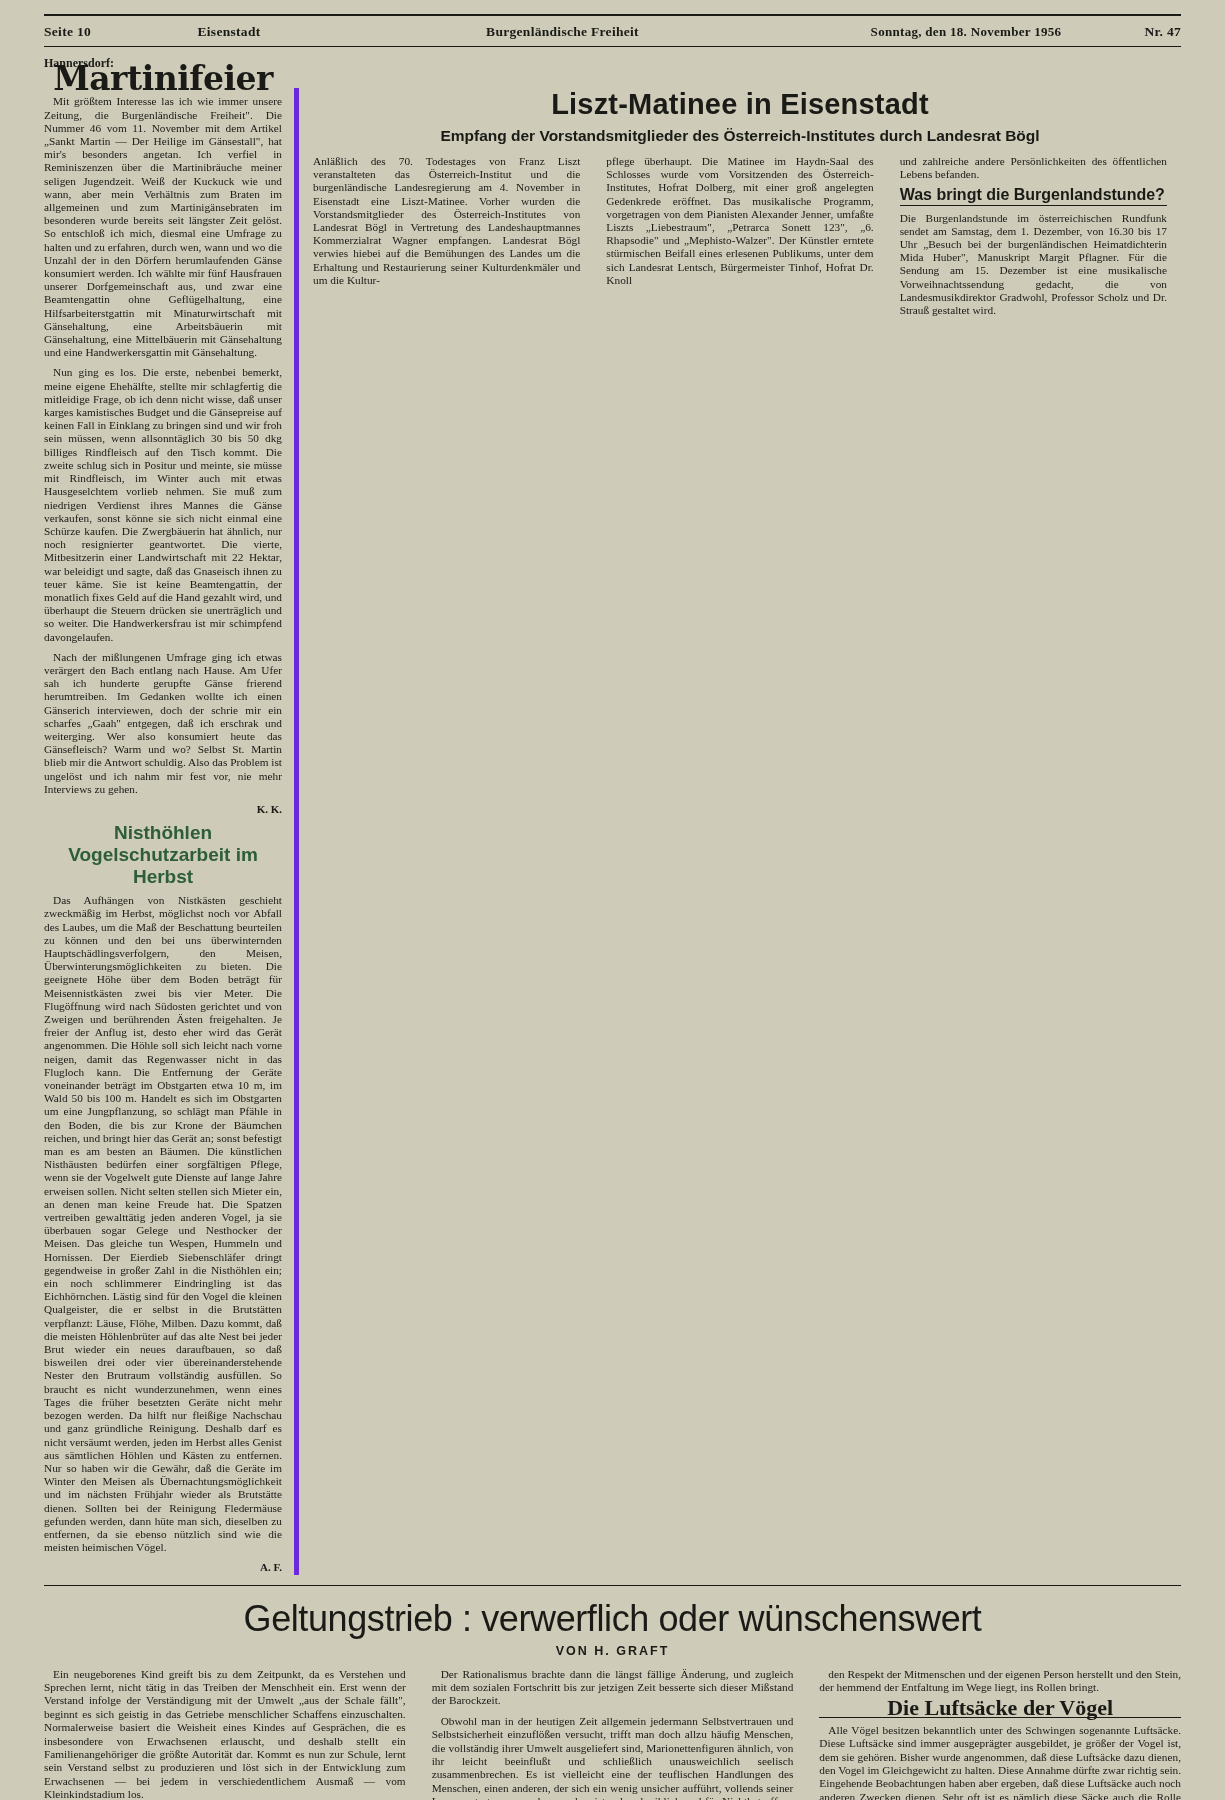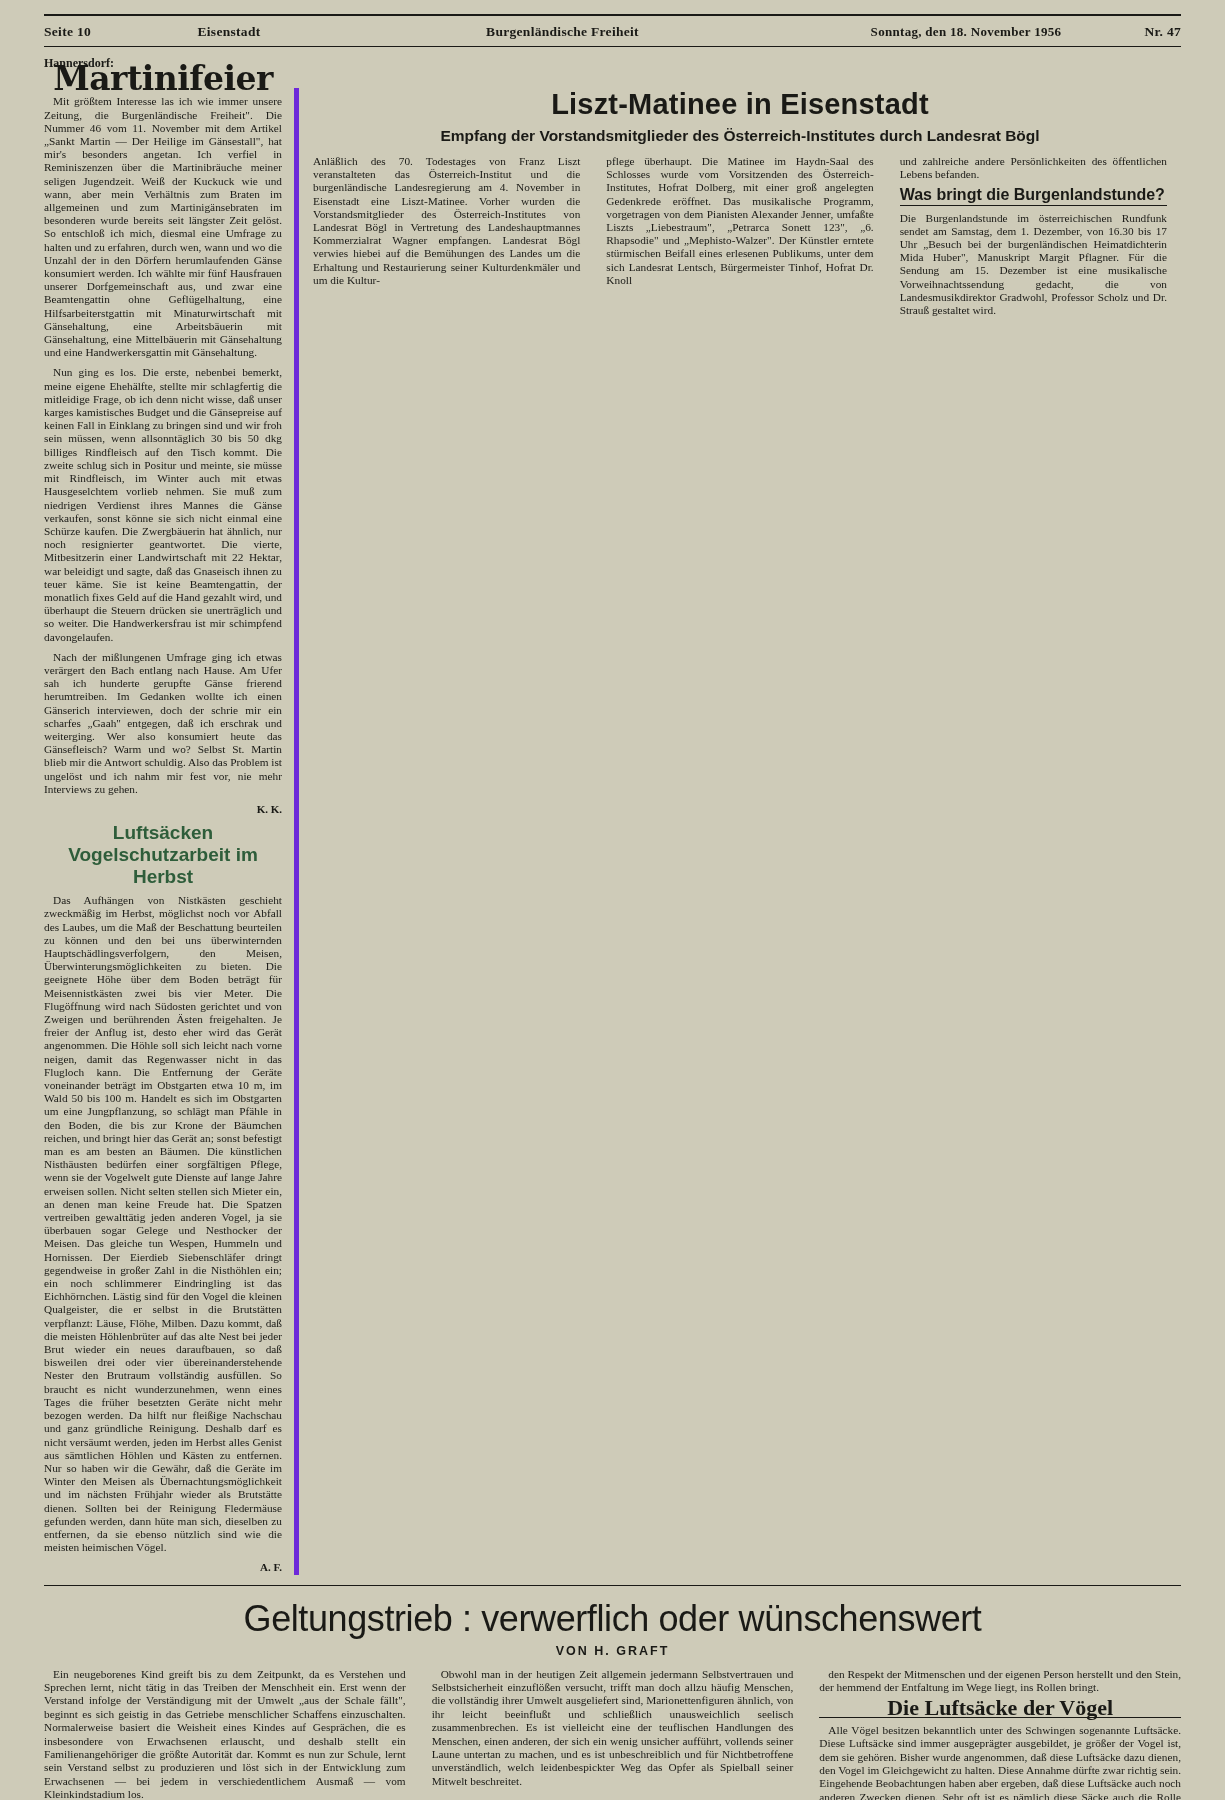--- a/index.html
+++ b/index.html
@@ -114,21 +114,21 @@
 
     <div class="col-left col-text">
       <div class="kicker">Hannersdorf:</div>
       <div class="head-script">Martinifeier</div>
       <p>Mit größtem Interesse las ich wie immer unsere Zeitung, die Burgenländische Freiheit". Die Nummer 46 vom 11. November mit dem Artikel „Sankt Martin — Der Heilige im Gänsestall", hat mir's besonders angetan. Ich verfiel in Reminiszenzen über die Martinibräuche meiner seligen Jugendzeit. Weiß der Kuckuck wie und wann, aber mein Verhältnis zum Braten im allgemeinen und zum Martinigänsebraten im besonderen wurde bereits seit längster Zeit gelöst. So entschloß ich mich, diesmal eine Umfrage zu halten und zu erfahren, durch wen, wann und wo die Unzahl der in den Dörfern herumlaufenden Gänse konsumiert werden. Ich wählte mir fünf Hausfrauen unserer Dorfgemeinschaft aus, und zwar eine Beamtengattin ohne Geflügelhaltung, eine Hilfsarbeiterstgattin mit Minaturwirtschaft mit Gänsehaltung, eine Arbeitsbäuerin mit Gänsehaltung, eine Mittelbäuerin mit Gänsehaltung und eine Handwerkersgattin mit Gänsehaltung.</p>
       <p>Nun ging es los. Die erste, nebenbei bemerkt, meine eigene Ehehälfte, stellte mir schlagfertig die mitleidige Frage, ob ich denn nicht wisse, daß unser karges kamistisches Budget und die Gänsepreise auf keinen Fall in Einklang zu bringen sind und wir froh sein müssen, wenn allsonntäglich 30 bis 50 dkg billiges Rindfleisch auf den Tisch kommt. Die zweite schlug sich in Positur und meinte, sie müsse mit Rindfleisch, im Winter auch mit etwas Hausgeselchtem vorlieb nehmen. Sie muß zum niedrigen Verdienst ihres Mannes die Gänse verkaufen, sonst könne sie sich nicht einmal eine Schürze kaufen. Die Zwergbäuerin hat ähnlich, nur noch resignierter geantwortet. Die vierte, Mitbesitzerin einer Landwirtschaft mit 22 Hektar, war beleidigt und sagte, daß das Gnaseisch ihnen zu teuer käme. Sie ist keine Beamtengattin, der monatlich fixes Geld auf die Hand gezahlt wird, und überhaupt die Steuern drücken sie unerträglich und so weiter. Die Handwerkersfrau ist mir schimpfend davongelaufen.</p>
       <p>Nach der mißlungenen Umfrage ging ich etwas verärgert den Bach entlang nach Hause. Am Ufer sah ich hunderte gerupfte Gänse frierend herumtreiben. Im Gedanken wollte ich einen Gänserich interviewen, doch der schrie mir ein scharfes „Gaah" entgegen, daß ich erschrak und weiterging. Wer also konsumiert heute das Gänsefleisch? Warm und wo? Selbst St. Martin blieb mir die Antwort schuldig. Also das Problem ist ungelöst und ich nahm mir fest vor, nie mehr Interviews zu gehen.</p>
       <div class="sig">K. K.</div>
 
       <div class="green-head">
-        <span>Luftsäcken</span><br>
+        <span>Nisthöhlen</span><br>
         <span>Vogelschutzarbeit im Herbst</span>
       </div>
       <p>Das Aufhängen von Nistkästen geschieht zweckmäßig im Herbst, möglichst noch vor Abfall des Laubes, um die Maß der Beschattung beurteilen zu können und den bei uns überwinternden Hauptschädlingsverfolgern, den Meisen, Überwinterungsmöglichkeiten zu bieten. Die geeignete Höhe über dem Boden beträgt für Meisennistkästen zwei bis vier Meter. Die Flugöffnung wird nach Südosten gerichtet und von Zweigen und berührenden Ästen freigehalten. Je freier der Anflug ist, desto eher wird das Gerät angenommen. Die Höhle soll sich leicht nach vorne neigen, damit das Regenwasser nicht in das Flugloch kann. Die Entfernung der Geräte voneinander beträgt im Obstgarten etwa 10 m, im Wald 50 bis 100 m. Handelt es sich im Obstgarten um eine Jungpflanzung, so schlägt man Pfähle in den Boden, die bis zur Krone der Bäumchen reichen, und bringt hier das Gerät an; sonst befestigt man es am besten an Bäumen. Die künstlichen Nisthäusten bedürfen einer sorgfältigen Pflege, wenn sie der Vogelwelt gute Dienste auf lange Jahre erweisen sollen. Nicht selten stellen sich Mieter ein, an denen man keine Freude hat. Die Spatzen vertreiben gewalttätig jeden anderen Vogel, ja sie überbauen sogar Gelege und Nesthocker der Meisen. Das gleiche tun Wespen, Hummeln und Hornissen. Der Eierdieb Siebenschläfer dringt gegendweise in großer Zahl in die Nisthöhlen ein; ein noch schlimmerer Eindringling ist das Eichhörnchen. Lästig sind für den Vogel die kleinen Qualgeister, die er selbst in die Brutstätten verpflanzt: Läuse, Flöhe, Milben. Dazu kommt, daß die meisten Höhlenbrüter auf das alte Nest bei jeder Brut wieder ein neues daraufbauen, so daß bisweilen drei oder vier übereinanderstehende Nester den Brutraum vollständig ausfüllen. So braucht es nicht wunderzunehmen, wenn eines Tages die früher besetzten Geräte nicht mehr bezogen werden. Da hilft nur fleißige Nachschau und ganz gründliche Reinigung. Deshalb darf es nicht versäumt werden, jeden im Herbst alles Genist aus sämtlichen Höhlen und Kästen zu entfernen. Nur so haben wir die Gewähr, daß die Geräte im Winter den Meisen als Übernachtungsmöglichkeit und im nächsten Frühjahr wieder als Brutstätte dienen. Sollten bei der Reinigung Fledermäuse gefunden werden, dann hüte man sich, dieselben zu entfernen, da sie ebenso nützlich sind wie die meisten heimischen Vögel.</p>
       <div class="sig">A. F.</div>
     </div>
 
     <div class="col-mid vline">
       <div class="head-main">Liszt-Matinee in Eisenstadt</div>
       <div class="head-sub">Empfang der Vorstandsmitglieder des Österreich-Institutes durch Landesrat Bögl</div>
       <div style="display:flex;">
@@ -150,20 +150,21 @@
 
   <div class="feature">
     <div class="feature-title">Geltungstrieb : verwerflich oder wünschenswert</div>
     <div class="feature-by">VON H. GRAFT</div>
     <div class="feature-cols">
       <div class="fc">
         <p class="noind">Ein neugeborenes Kind greift bis zu dem Zeitpunkt, da es Verstehen und Sprechen lernt, nicht tätig in das Treiben der Menschheit ein. Erst wenn der Verstand infolge der Verständigung mit der Umwelt „aus der Schale fällt", beginnt es sich geistig in das Getriebe menschlicher Schaffens einzuschalten. Normalerweise basiert die Weisheit eines Kindes auf Gesprächen, die es insbesondere von Erwachsenen erlauscht, und deshalb stellt ein Familienangehöriger die größte Autorität dar. Kommt es nun zur Schule, lernt sein Verstand selbst zu produzieren und löst sich in der Entwicklung zum Erwachsenen — bei jedem in verschiedentlichem Ausmaß — vom Kleinkindstadium los.</p>
 
       </div>
       <div class="fc">
+        <p class="noind">Der Rationalismus brachte dann die längst fällige Änderung, und zugleich mit dem sozialen Fortschritt bis zur jetzigen Zeit besserte sich dieser Mißstand der Barockzeit.</p>
         <p>Obwohl man in der heutigen Zeit allgemein jedermann Selbstvertrauen und Selbstsicherheit einzuflößen versucht, trifft man doch allzu häufig Menschen, die vollständig ihrer Umwelt ausgeliefert sind, Marionettenfiguren ähnlich, von ihr leicht beeinflußt und schließlich unausweichlich seelisch zusammenbrechen. Es ist vielleicht eine der teuflischen Handlungen des Menschen, einen anderen, der sich ein wenig unsicher aufführt, vollends seiner Laune untertan zu machen, und es ist unbeschreiblich und für Nichtbetroffene unverständlich, welch leidenbespickter Weg das Opfer als Spielball seiner Mitwelt beschreitet.</p>
 
       </div>
       <div class="fc">
         <p class="noind">den Respekt der Mitmenschen und der eigenen Person herstellt und den Stein, der hemmend der Entfaltung im Wege liegt, ins Rollen bringt.</p>
         <div class="boxhead">Die Luftsäcke der Vögel</div>
         <div class="sub-head-line"></div>
         <p class="noind">Alle Vögel besitzen bekanntlich unter des Schwingen sogenannte Luftsäcke. Diese Luftsäcke sind immer ausgeprägter ausgebildet, je größer der Vogel ist, dem sie gehören. Bisher wurde angenommen, daß diese Luftsäcke dazu dienen, den Vogel im Gleichgewicht zu halten. Diese Annahme dürfte zwar richtig sein. Eingehende Beobachtungen haben aber ergeben, daß diese Luftsäcke auch noch anderen Zwecken dienen. Sehr oft ist es nämlich diese Säcke auch die Rolle eines Variometers, mit dem der Vogel die Luftdruckverhältnisse ständig beobachten kann. Es wurde beobachtet, daß Raubvögel weiter in Windaufstiebsgebiete gelangen kamen, wo sie sich dann mit ausgespreizten Schwingen in große Höhen tragen ließen. Dabei wurde es ihnen ermöglicht, den Vogel, in große Höhen vorzustoßen, die er mit Flügelschlag allein kaum erreichen könnte, da seine Muskulatur vorher ermüden würde. Es wird angenommen, daß die Luftsäcke die Differenz zwischen äußerem und Innendruck genau registrieren und sie durch die hohlen Röhrenknochen, die sehr stabil sind, dem Gehirn zuleiten. Dadurch wird es dem Vogel möglich, Aufwindgebiete aufzuspüren und diese sich dienstbar zu machen. Segelflieger achten bekanntlich besonders beim Flug in den Alpen auf die kreisenden Vögel, da sie sicher sind, über kreisenden Alpendohlen ein Aufwindgebiet zu treffen, das sie stundenlang segeln läßt. Die Natur scheint hier der Technik weit voraus zu sein, die auch noch heute zur Ermittlung der Luftdruckdifferenz am Ort und Stelle zwar anzeigt, nicht aber die Verhältnisse in weiterer Entfernung, die oft sehr wichtig wären. Der Vogel scheint aber mit seinen Luftsäcken, die gerade bei sogenannten Segelvögeln sehr stark ausgebildet sind, auch das Instrument der Voraussage oder Voranzeige zu besitzen.</p>
       </div>
     </div>

